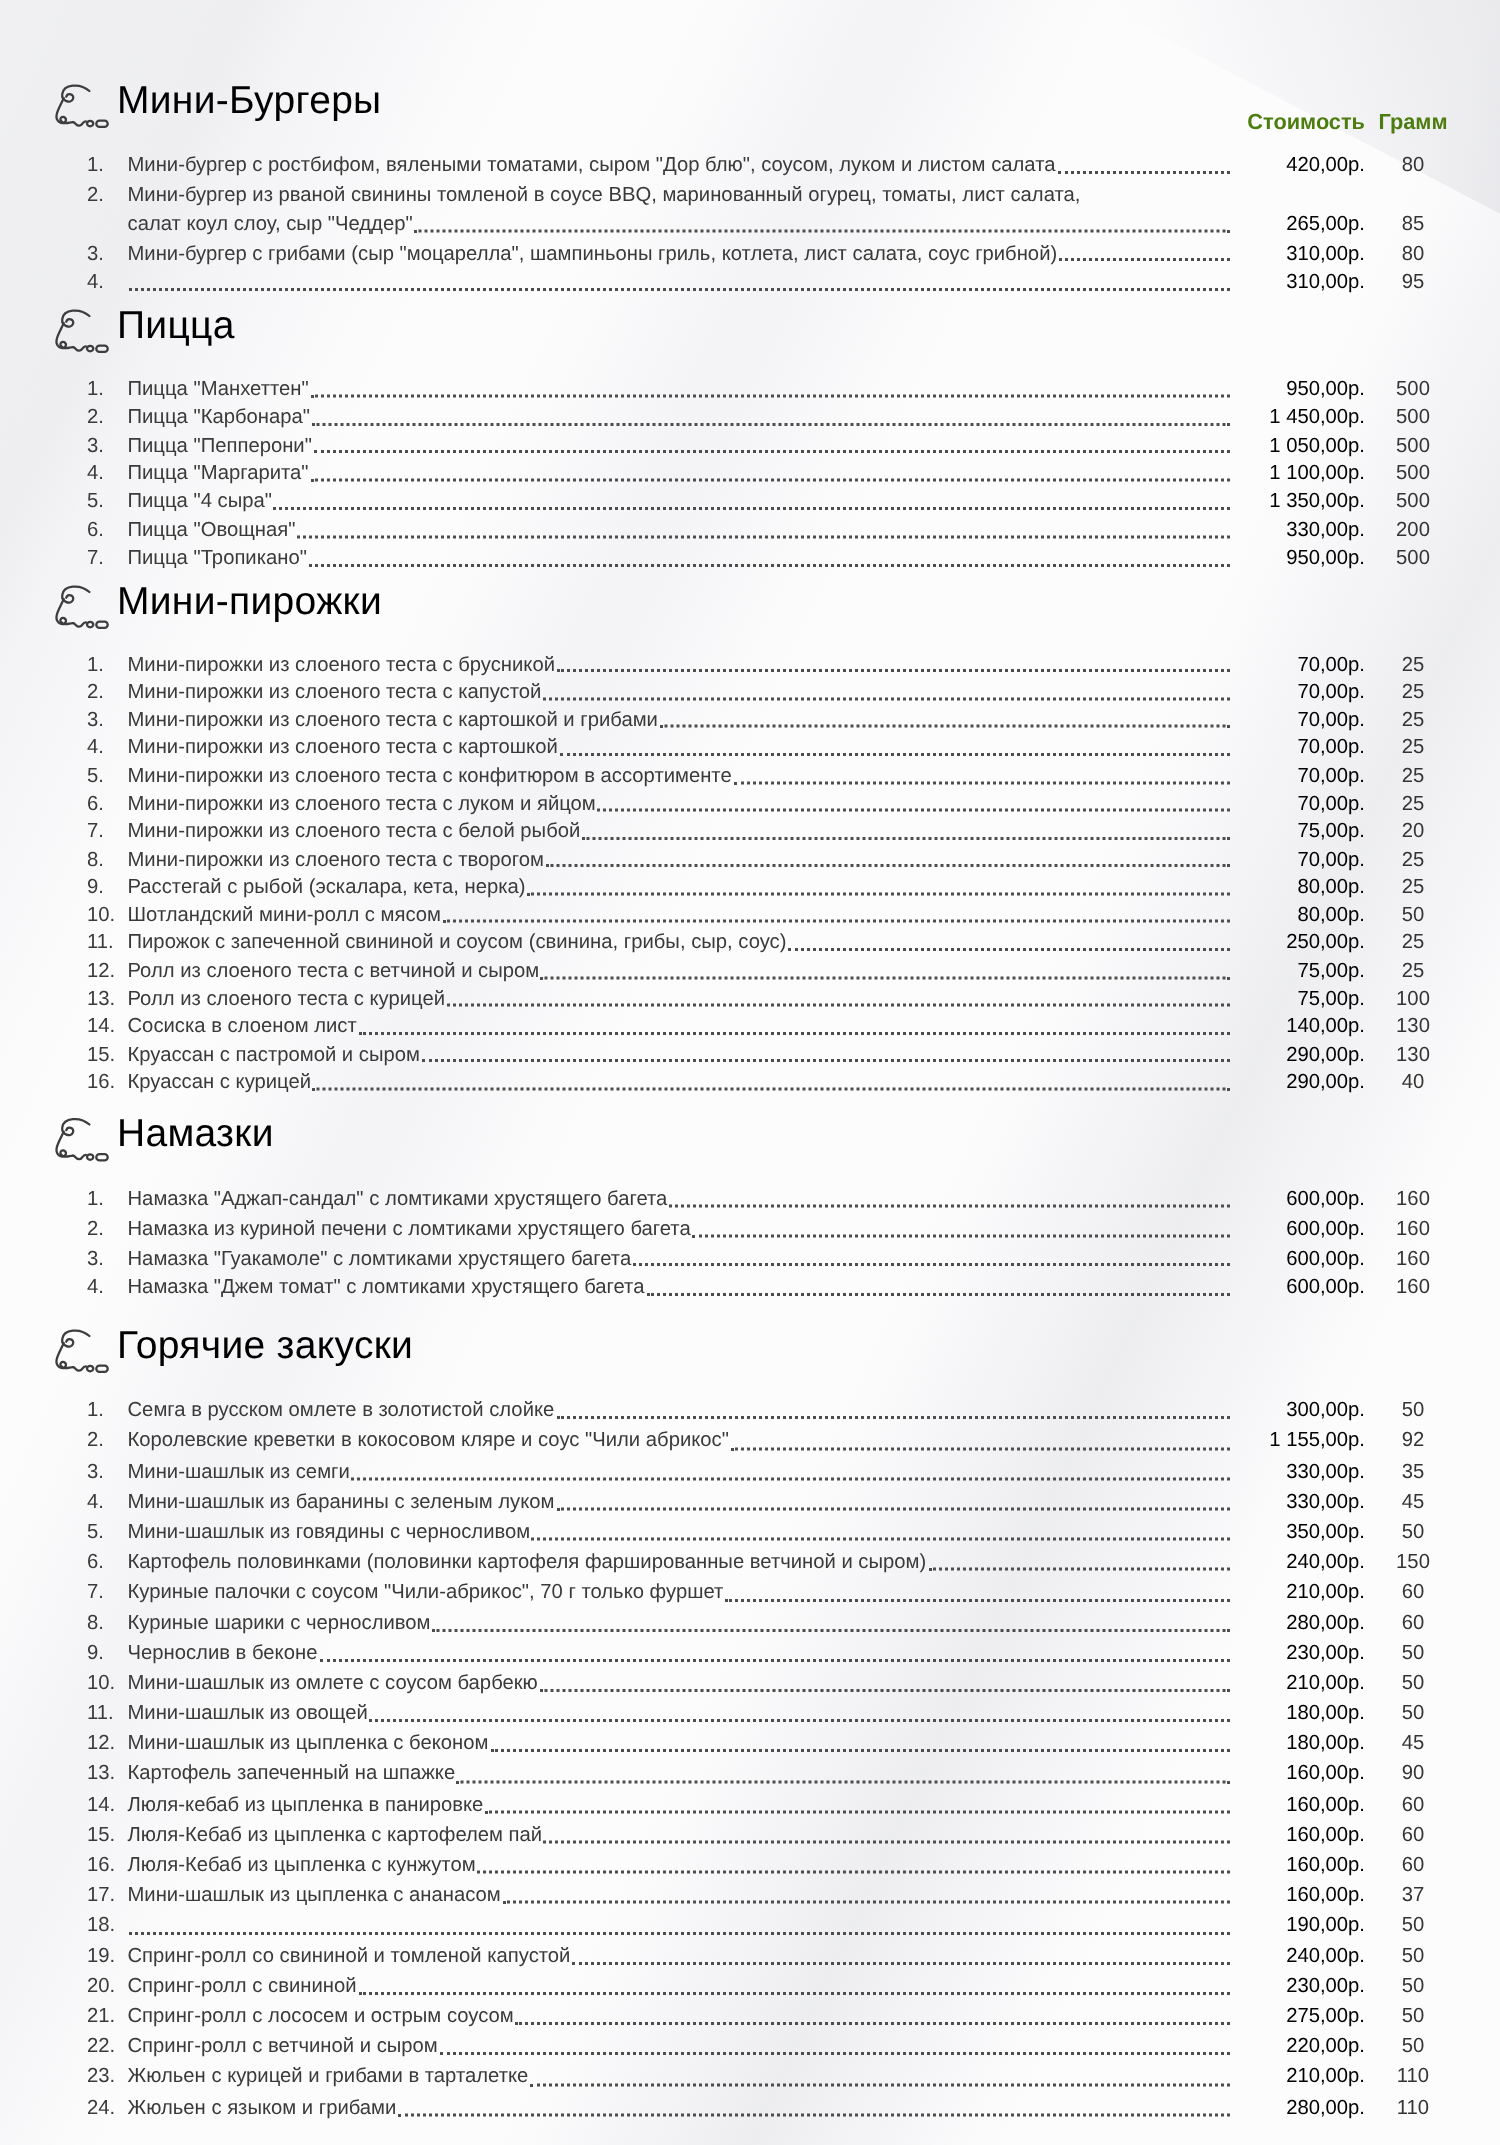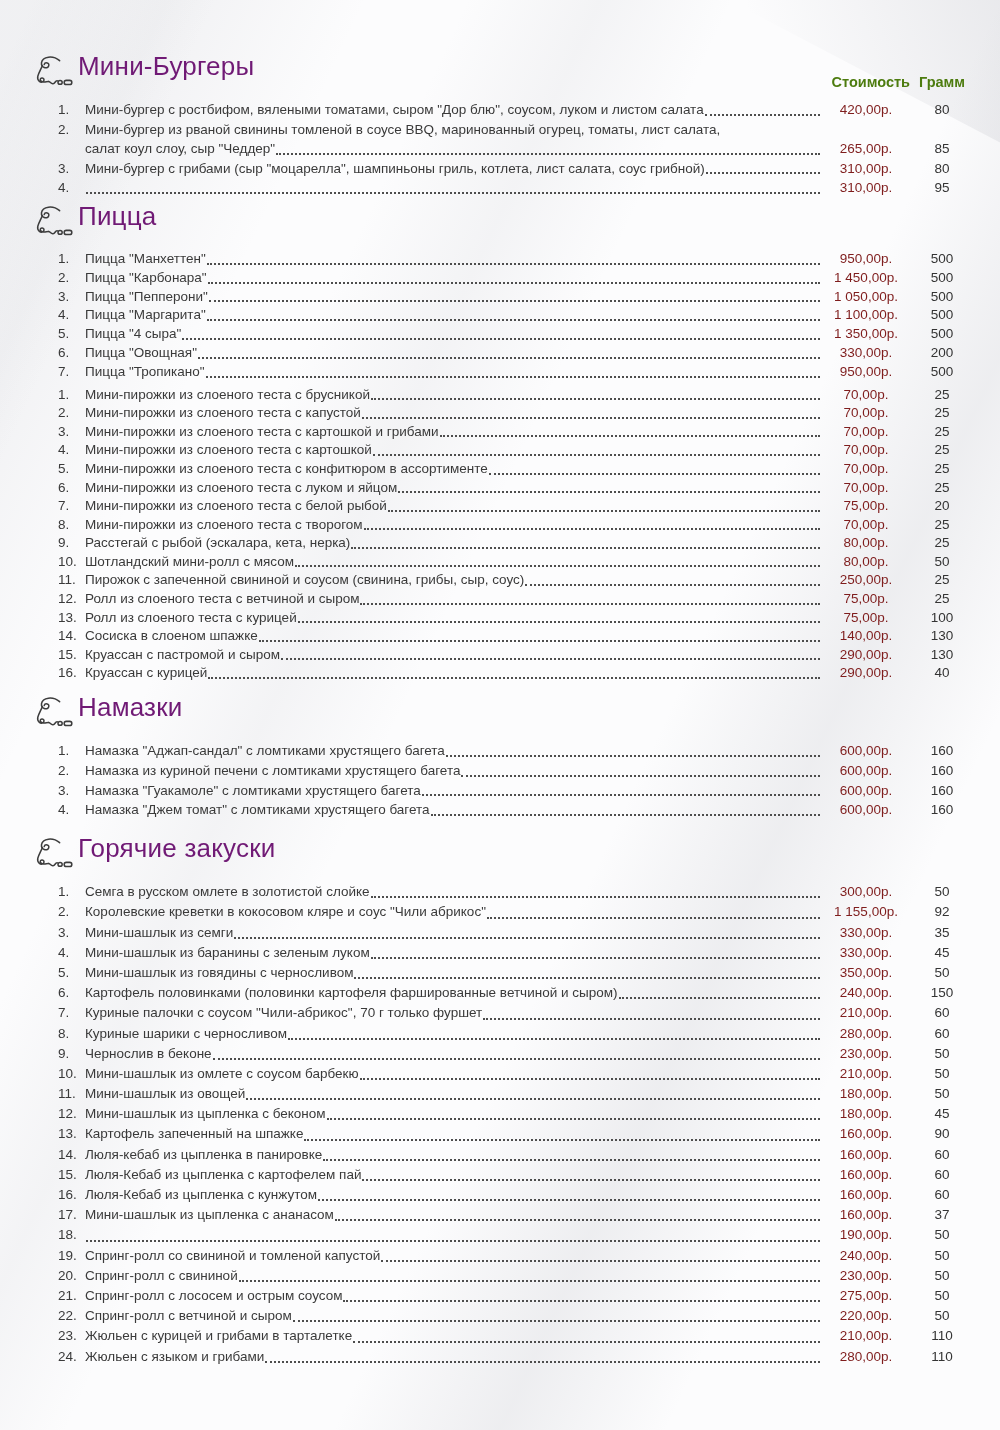--- a/index.html
+++ b/index.html
@@ -39,40 +39,40 @@
   .col-headers .col-grams{width:64px;text-align:center;}
 
   .menu-section{margin-top:4px;}
   .menu-section.sec-0{margin-top:0;}
   .menu-section.sec-3{margin-top:10px;}
   .menu-section.sec-4{margin-top:14px;}
 
   .sec-head{position:relative;height:44px;display:flex;align-items:flex-start;}
   .flourish{flex:0 0 auto;margin-top:2px;}
   .sec-title{
-    margin:0 0 0 4px;font-size:26px;font-weight:400;color:#701a75;
+    margin:0 0 0 4px;font-size:26px;font-weight:400;color:#000000;
     letter-spacing:.2px;line-height:1.1;
   }
 
   .items{padding-left:26px;margin-top:4px;}
   .row{display:flex;align-items:baseline;height:19.4px;font-size:13.5px;line-height:19.4px;}
   .sec-0 .row{height:19.6px;line-height:19.6px;}
   .sec-1 .row{height:18.8px;line-height:18.8px;}
   .sec-2 .row{height:18.6px;line-height:18.6px;}
   .sec-3 .row{height:19.8px;line-height:19.8px;}
   .sec-4 .row{height:20.2px;line-height:20.2px;}
 
   .num{flex:0 0 29px;padding-left:2px;box-sizing:border-box;}
   .txt{white-space:nowrap;}
   .leader{
     flex:1 1 auto;min-width:8px;
     border-bottom:2px dotted #4d4d4d;
     align-self:flex-end;margin:0 2px 4px 1px;
   }
-  .price{flex:0 0 88px;text-align:center;white-space:nowrap;color:#7f1d1d;}
+  .price{flex:0 0 88px;text-align:right;white-space:nowrap;color:#000000;}
   .grams{flex:0 0 64px;text-align:center;color:#343434;}
 </style>
 </head>
 <body>
 
 <div class="page">
   <div class="col-headers">
     <span class="col-price">Стоимость</span>
     <span class="col-grams">Грамм</span>
   </div>
@@ -183,20 +183,32 @@
           <div class="row">
             <span class="num">7.</span>
             <span class="txt">Пицца "Тропикано"</span>
             <span class="leader"></span>
             <span class="price">950,00р.</span>
             <span class="grams">500</span>
           </div>
         </div>
       </section>
       <section class="menu-section sec-2">
+        <div class="sec-head">
+          <svg class="flourish" viewBox="0 0 46 42" width="44" height="40">
+            <g fill="none" stroke="#3d3d3d" stroke-width="1.6" stroke-linecap="round">
+              <path d="M31 7 C24 1 13 2.5 12 9 C11.2 14 18 16.5 19.5 12.5 C20.7 9.3 15.8 7.8 14.8 11"></path>
+              <path d="M13 12 C10 19 5.5 25 9.5 28.5 C12.5 31 16 28 14 25.8 C12.2 24 8.8 26.5 12 28.8 C14.5 30.6 17.5 28.6 19.5 28.8"></path>
+              <path d="M19.5 28.8 C21.5 29 21.5 31.5 24 31.3 C26.5 31.1 26 28 28.5 28.2"></path>
+              <ellipse cx="31.5" cy="29.8" rx="2.2" ry="1.9"></ellipse>
+              <rect x="35.8" y="27.7" width="8" height="4.4" rx="2.2"></rect>
+            </g>
+          </svg>
+          <h2 class="sec-title">Мини-пирожки</h2>
+        </div>
         <div class="items">
           <div class="row">
             <span class="num">1.</span>
             <span class="txt">Мини-пирожки из слоеного теста с брусникой</span>
             <span class="leader"></span>
             <span class="price">70,00р.</span>
             <span class="grams">25</span>
           </div>
           <div class="row">
             <span class="num">2.</span>
@@ -277,21 +289,21 @@
           </div>
           <div class="row">
             <span class="num">13.</span>
             <span class="txt">Ролл из слоеного теста с курицей</span>
             <span class="leader"></span>
             <span class="price">75,00р.</span>
             <span class="grams">100</span>
           </div>
           <div class="row">
             <span class="num">14.</span>
-            <span class="txt">Сосиска в слоеном шпажке</span>
+            <span class="txt">Сосиска в слоеном лист</span>
             <span class="leader"></span>
             <span class="price">140,00р.</span>
             <span class="grams">130</span>
           </div>
           <div class="row">
             <span class="num">15.</span>
             <span class="txt">Круассан с пастромой и сыром</span>
             <span class="leader"></span>
             <span class="price">290,00р.</span>
             <span class="grams">130</span>

